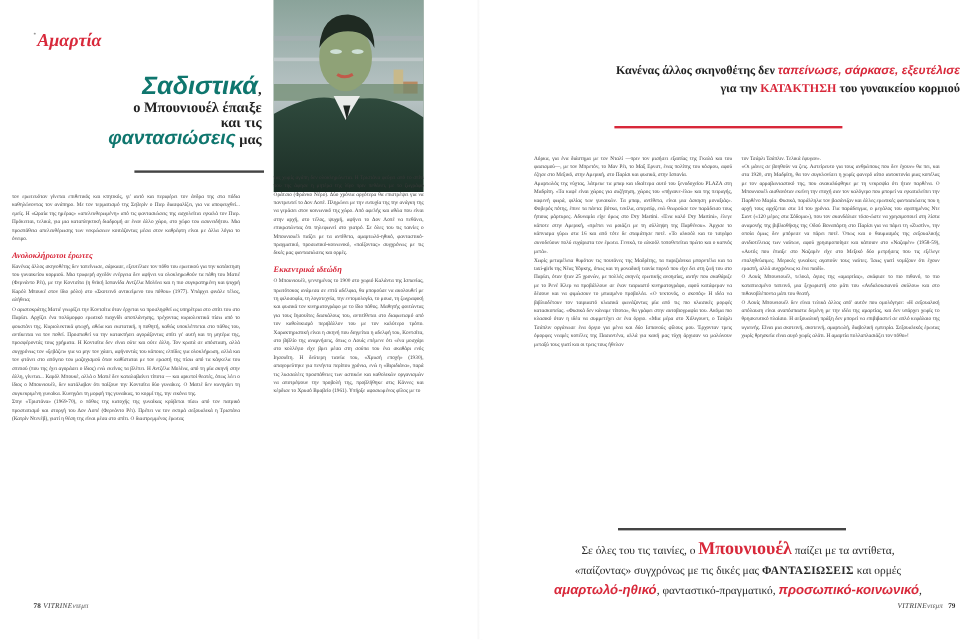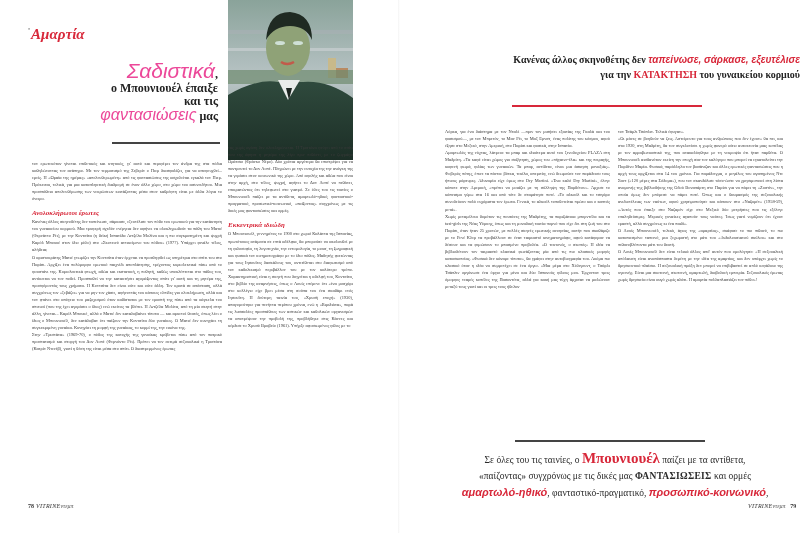--- a/index.html
+++ b/index.html
@@ -6,21 +6,21 @@
   body{width:800px;height:533px;position:relative;overflow:hidden;font-family:"Liberation Serif","DejaVu Serif",serif;color:#2a2a2a;}
   .page{position:absolute;top:0;height:533px;background:#fff;}
   .page-left{left:0;width:400px;}
   .page-right{left:400px;width:400px;}
   .gutter{position:absolute;left:398px;top:0;width:4px;height:533px;background:linear-gradient(90deg,#f4f4f4,#ffffff,#f4f4f4);}
 
   .section-tag{position:absolute;left:28px;top:26px;font-style:italic;font-weight:bold;color:#d8283a;font-size:15px;font-family:"Liberation Serif",serif;}
   .section-tag .dot{font-size:6px;color:#999;vertical-align:top;margin-right:1px;font-style:normal;}
 
   .headline-left{position:absolute;left:90px;top:60px;width:128px;text-align:right;line-height:1.05;}
-  .headline-left .red{color:#ec4899;font-style:italic;font-weight:normal;font-family:"Liberation Sans",sans-serif;}
+  .headline-left .red{color:#0f766e;font-style:italic;font-weight:bold;font-family:"Liberation Sans",sans-serif;}
   .headline-left .dark{color:#222;font-weight:bold;font-size:12px;}
   .hl-l1{font-size:21px;}
   .hl-l1 .comma{color:#222;}
   .hl-l3 .red,.hl-l5 .red{font-size:16px;}
   .rule-left{position:absolute;left:112px;top:142px;width:108px;height:2px;background:#444;}
 
   .portrait{position:absolute;left:228px;top:0;width:125px;height:160px;overflow:hidden;background:#6f8a7c;}
   .portrait svg{display:block;width:125px;height:160px;}
 
   .col{position:absolute;font-size:4.4px;line-height:7.05px;text-align:justify;color:#3a3a3a;}
@@ -83,21 +83,21 @@
       <path d="M50 80 L60 100 L72 80 Z" fill="#e9ecea"></path>
       <path d="M58 88 L61 100 L64 88 Z" fill="#1c2420"></path>
       <ellipse cx="60" cy="48" rx="22" ry="28" fill="#8fa277"></ellipse>
       <path d="M38 40 Q40 12 62 12 Q84 14 84 40 Q78 26 62 26 Q46 26 38 40 Z" fill="#1f2a22"></path>
       <ellipse cx="52" cy="43" rx="5" ry="2" fill="#cfe0d6"></ellipse>
       <ellipse cx="70" cy="43" rx="5" ry="2" fill="#cfe0d6"></ellipse>
       <path d="M53 62 Q59 66 66 62" stroke="#c25a4a" stroke-width="2.5" fill="none"></path>
     </svg>
   </div>
 
-  <div class="col" style="left:32px;top:160px;width:190px;">
+  <div class="col" style="left:10px;top:160px;width:190px;">
     <p>τον ερωτευόταν γίνεται επιθετικός και κτητικός, γι' αυτό και περιφέρει τον άνδρα της στα πόδια καθηλώνοντας τον ανάπηρο. Με τον τερματισμό της Σεβερίν ο Πιερ διασφαλίζει, για να αποφευχθεί... εμείς. Η «Ωραία της ημέρας» «απελευθερωμένη» από τις φαντασιώσεις της ασχολείται εγκαλά τον Πιερ. Πρόκειται, τελικά, για μια καταπληκτική διαδρομή σε έναν άλλο χώρο, στο χώρο του ασυνειδήτου. Μια προσπάθεια απελευθέρωσης των νεκρώσεων κοιτάζοντας μέσα στον καθρέφτη είναι με άλλα λόγια το όνειρο.</p>
     <p class="subhead">Ανολοκλήρωτοι έρωτες</p>
     <p>Κανένας άλλος σκηνοθέτης δεν ταπείνωσε, σάρκασε, εξευτέλισε τον πόθο του ερωτικού για την κατάκτηση του γυναικείου κορμιού. Μια τρυφερή σχεδόν ενέργεια δεν αφήνει να ολοκληρωθούν τα πάθη του Ματιέ (Φερνάντο Ρέι), με την Κοντσίτα (η θεϊκή Ισπανίδα Αντζέλα Μολίνα και η πιο συγκρατημένη και ψυχρή Καρόλ Μπουκέ στον ίδιο ρόλο) στο «Σκοτεινό αντικείμενο του πόθου» (1977). Υπάρχει φινάλε τέλος, αλήθεια;</p>
     <p>Ο αριστοκράτης Ματιέ γνωρίζει την Κοντσίτα όταν έρχεται να προσληφθεί ως υπηρέτρια στο σπίτι του στο Παρίσι. Αρχίζει ένα πολύμορφο ερωτικό παιχνίδι αποπλάνησης, τρέχοντας κυριολεκτικά πίσω από το φουστάνι της. Κυριολεκτικά φτωχή, αθώα και εκστατική, η ποθητή, καθώς υποκλέπτεται στο πάθος του, αντίκειται να τον ποθεί. Προσπαθεί να την κατακτήσει αγοράζοντας σπίτι γι' αυτή και τη μητέρα της, προσφέροντάς τους χρήματα. Η Κοντσίτα δεν είναι ούτε και ούτε άλλη. Τον κρατά σε απόσταση, αλλά συγχρόνως τον «ξεβάζει» για να μην τον χάσει, αφήνοντάς του κάποιες ελπίδες για ολοκλήρωση, αλλά και τον φτάνει στο απόγειο του μαζοχισμού όταν καθίσταται με τον εραστή της πίσω από τα κάγκελα του σπιτιού (που της έχει αγοράσει ο ίδιος) ενώ εκείνος τα βλέπει. Η Αντζέλα Μολίνα, από τη μία σκηνή στην άλλη, γίνεται... Καρόλ Μπουκέ, αλλά ο Ματιέ δεν καταλαβαίνει τίποτα — και αρκετοί θεατές, όπως λέει ο ίδιος ο Μπουνιουέλ, δεν κατάλαβαν ότι παίζουν την Κοντσίτα δύο γυναίκες. Ο Ματιέ δεν κυνηγάει τη συγκεκριμένη γυναίκα. Κυνηγάει τη μορφή της γυναίκας, το κορμί της, την εικόνα της.</p>
     <p>Στην «Τριστάνα» (1969-70), ο πόθος της κατοχής της γυναίκας κρύβεται πίσω από τον πατρικό προστατισμό και στοργή του Δον Λοπέ (Φερνάντο Ρέι). Πρέπει να τον εκτιμά σεξουαλικά η Τριστάνα (Κατρίν Ντενέβ), γιατί η θέση της είναι μέσα στο σπίτι. Ο διαστρεμμένος έρωτας</p>
   </div>
 
   <div class="col" style="left:228px;top:144px;width:125px;">
     <p>τας χωρίς αγάπη δεν ολοκληρώνεται. Η Τριστάνα φεύγει από το σπίτι που της άφησε η μητέρα της λίγο πριν πεθάνει, με το ζωγράφο Οράτσιο (Φράνκο Νέρο). Δύο χρόνια αργότερα θα επιστρέψει για να παντρευτεί το Δον Λοπέ. Πληρώνει με την ευτυχία της την ανάγκη της να γεράσει στον κοινωνικό της χώρο. Από αφελής και αθώα που είναι στην αρχή, στο τέλος, ψυχρή, αφήνει το Δον Λοπέ να πεθάνει, επικρατώντας ότι τηλεφωνεί στο γιατρό. Σε όλες του τις ταινίες ο Μπουνιουέλ παίζει με τα αντίθετα, αμαρτωλό-ηθικό, φανταστικό-πραγματικό, προσωπικό-κοινωνικό, «παίζοντας» συγχρόνως με τις δικές μας φαντασιώσεις και ορμές.</p>
     <p class="subhead">Εκκεντρικά ιδεώδη</p>

